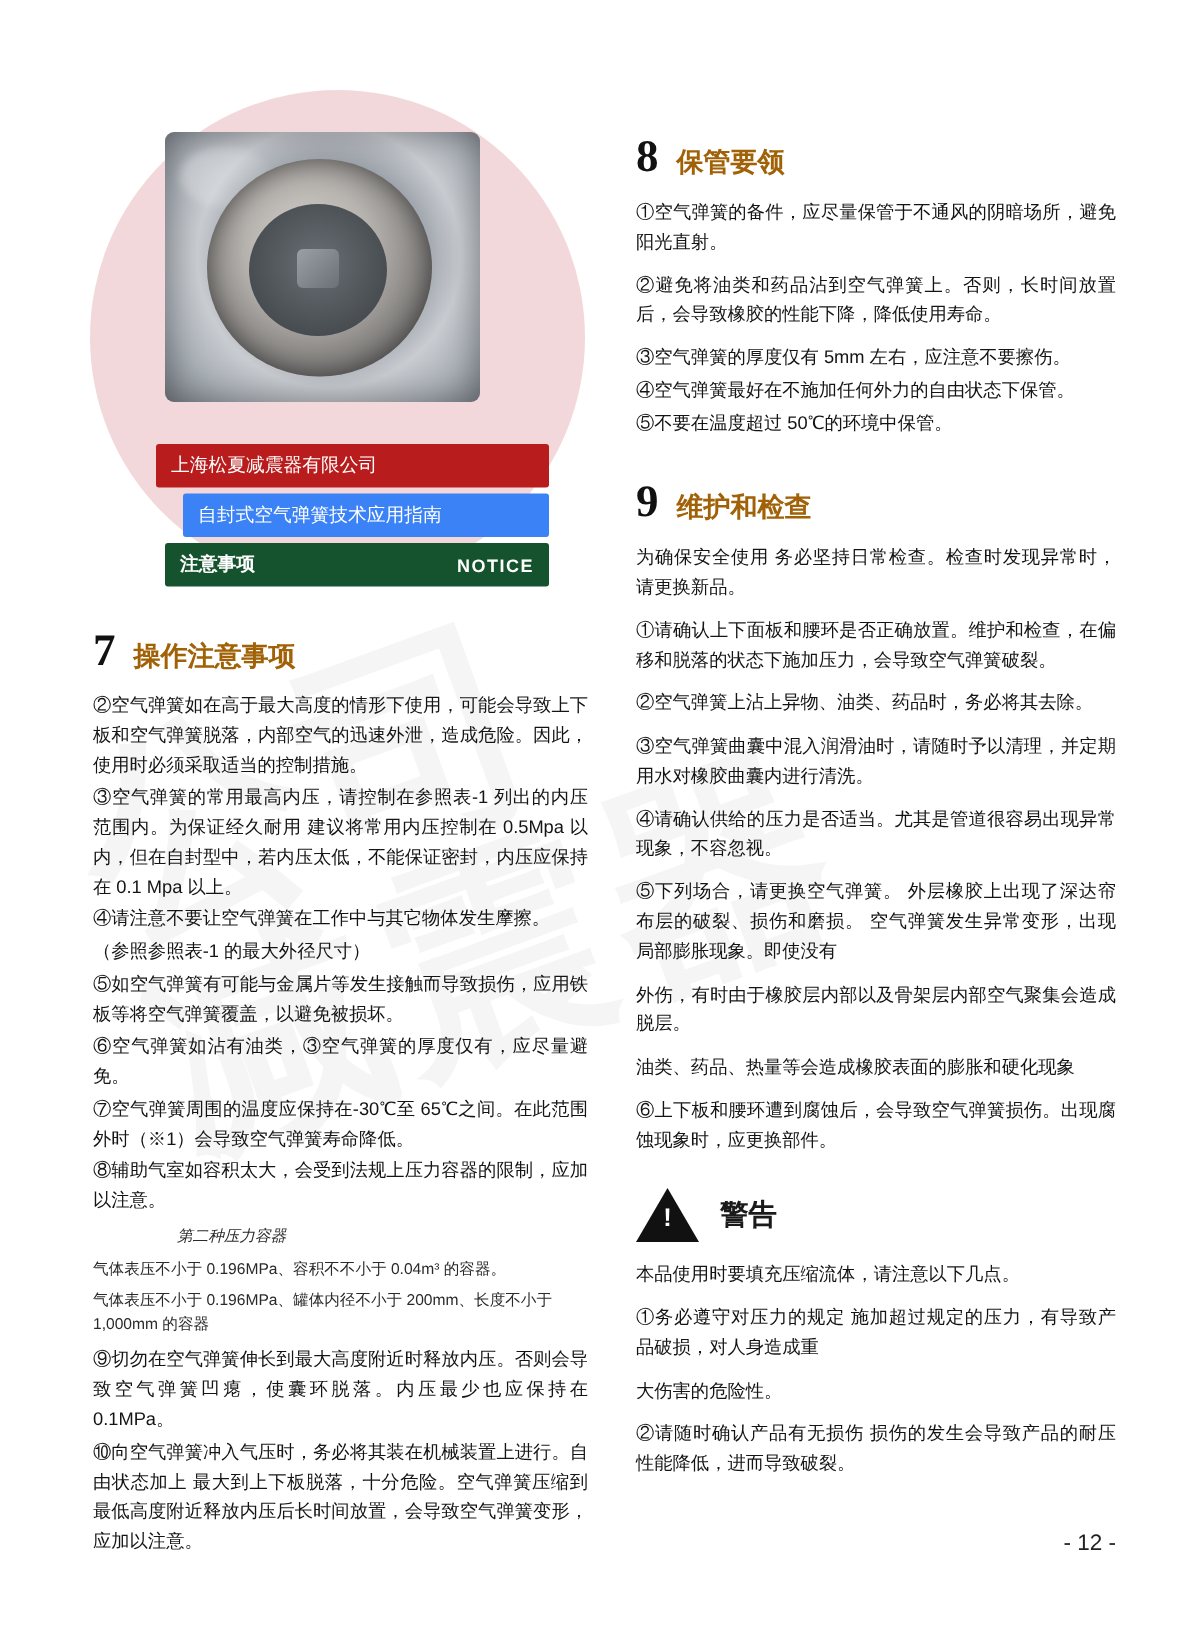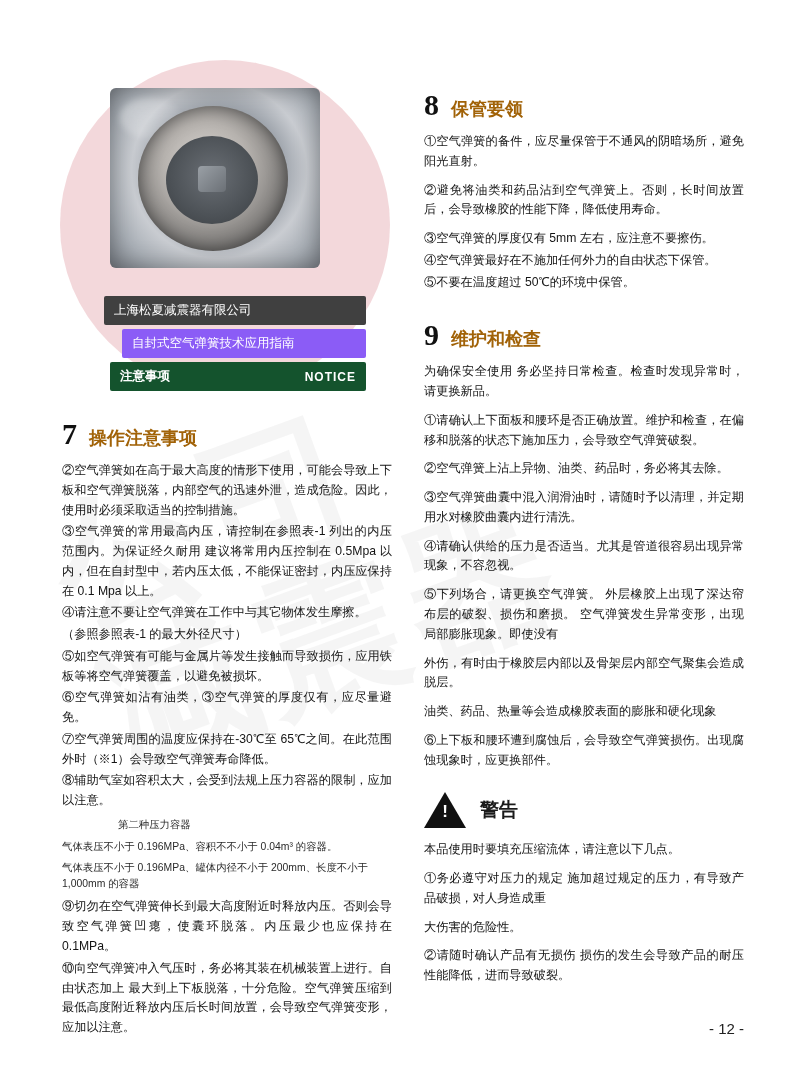--- a/index.html
+++ b/index.html
@@ -125,22 +125,22 @@
   }
   .banner {
     color: #ffffff;
     font-size: 12.5px;
     padding: 6px 10px;
     margin-bottom: 4px;
     border-radius: 2px;
     display: flex;
     align-items: center;
   }
-  .banner-1 { background: #404040; }
-  .banner-2 { background: #8b5cf6; margin-left: 18px; width: 244px; box-sizing: border-box; }
+  .banner-1 { background: #b91c1c; }
+  .banner-2 { background: #3b82f6; margin-left: 18px; width: 244px; box-sizing: border-box; }
   .banner-3 {
     background: #14532d;
     margin-left: 6px;
     width: 256px;
     box-sizing: border-box;
     justify-content: space-between;
     font-weight: bold;
   }
   .banner-3 .notice-en { font-size: 12px; letter-spacing: 1px; }
 
@@ -171,21 +171,21 @@
     text-align: justify;
     color: #141414;
   }
   p.t.gap { margin-bottom: 9px; }
   .small {
     font-size: 10.4px;
     line-height: 1.5;
     color: #2a2a2a;
     margin: 6px 0 4px 0;
   }
-  .center-ind { padding-left: 56px; }
+  .center-ind { padding-left: 56px; font-style: italic; }
 
   
   .warn-head {
     display: flex;
     align-items: center;
     margin: 22px 0 12px 0;
   }
   .warn-tri {
     width: 0; height: 0;
     border-left: 21px solid transparent;

